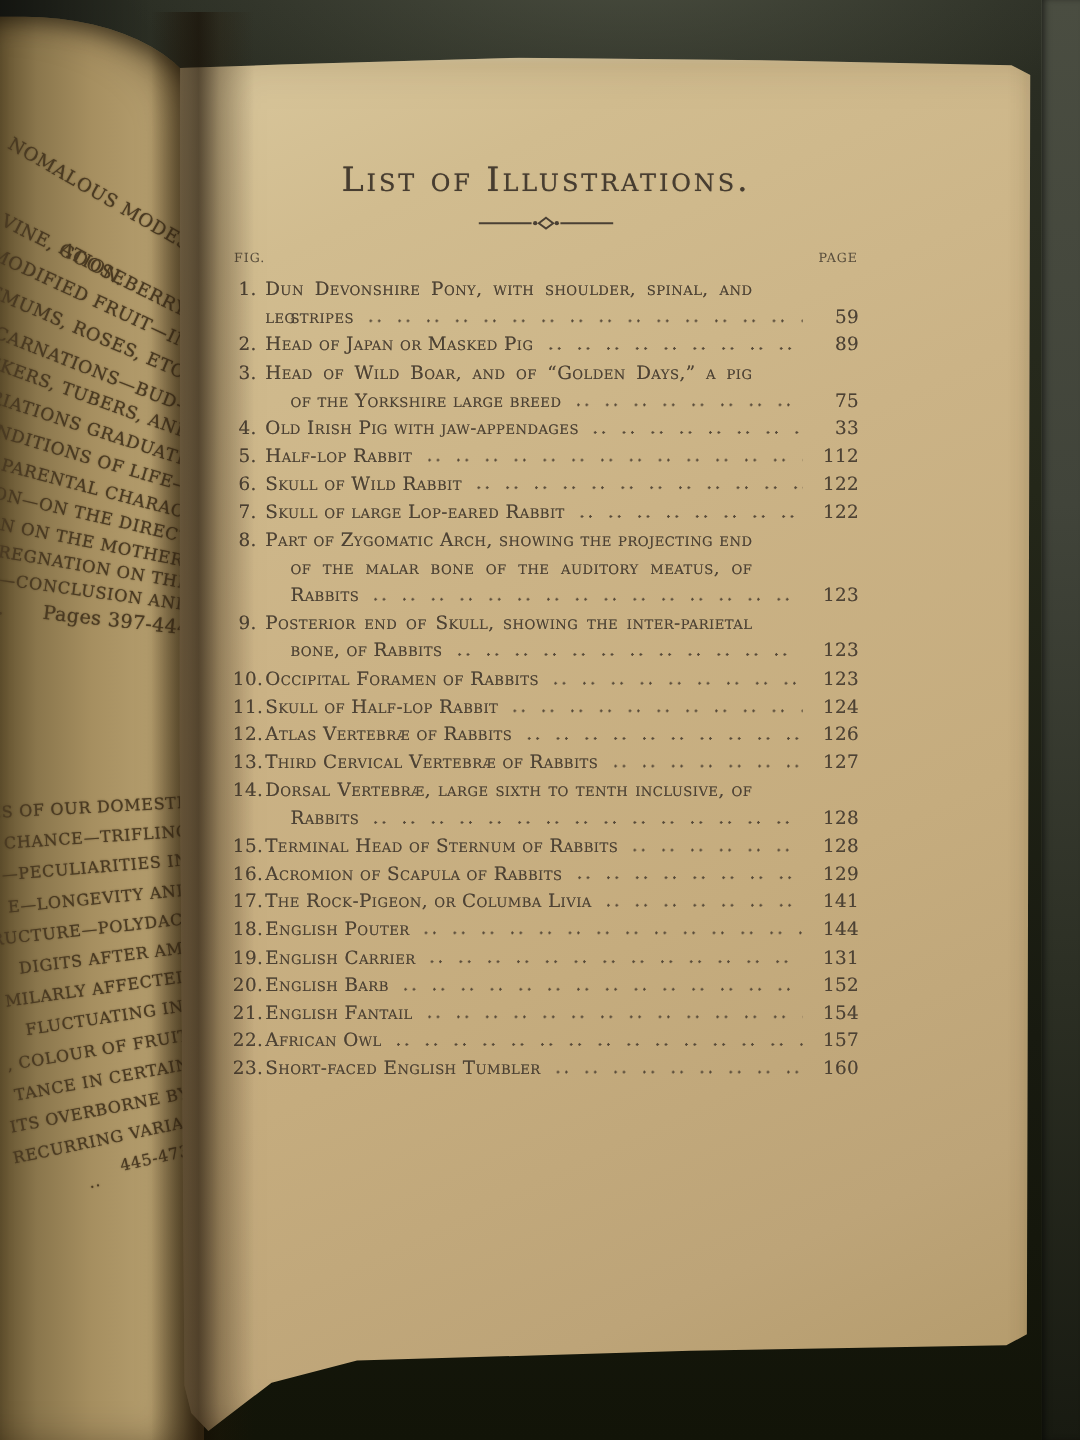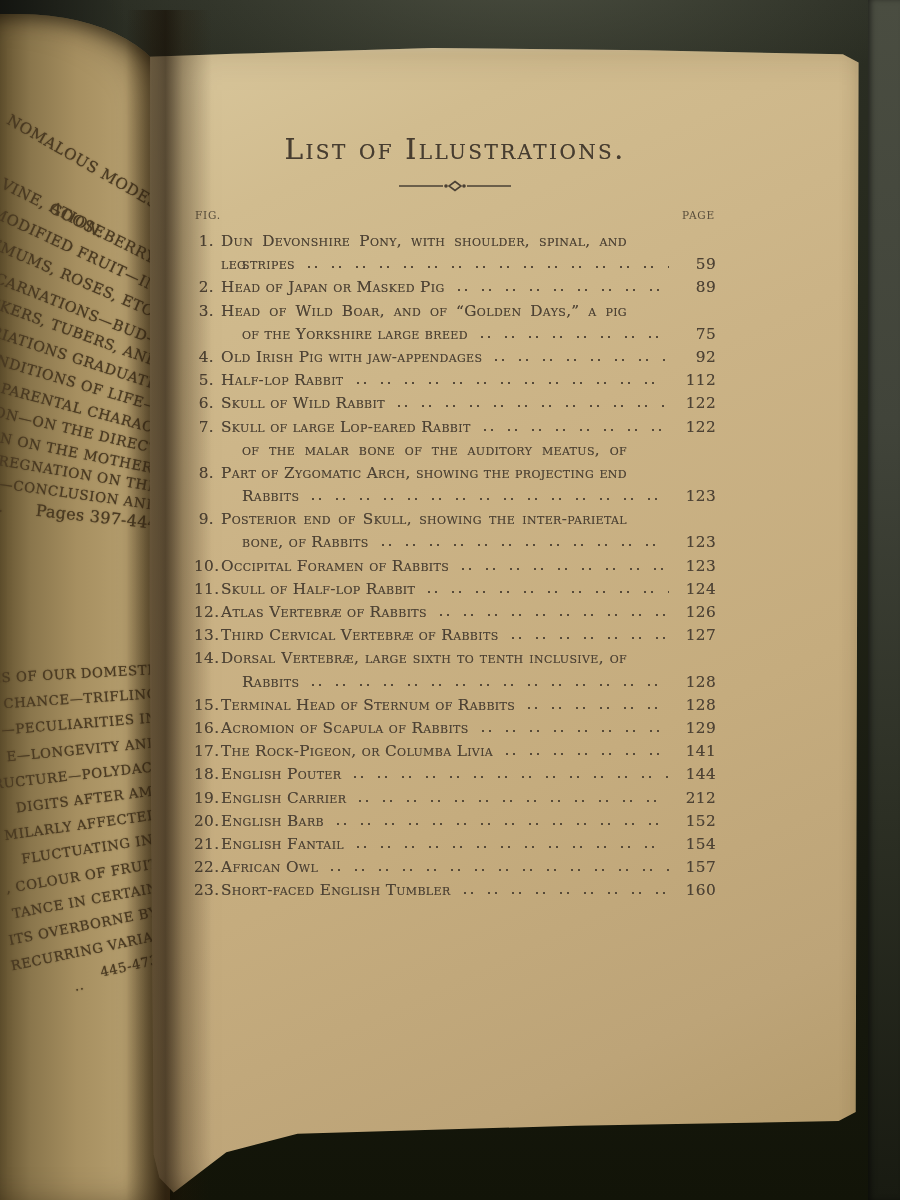--- a/index.html
+++ b/index.html
@@ -136,52 +136,52 @@
           <div class="entry-row">
     <span class="num"></span>
     <span class="etext cont">of the Yorkshire large breed</span>
     <span class="leader"></span>
     <span class="pnum">75</span>
   </div>
           <div class="entry-row">
     <span class="num">4.</span>
     <span class="etext">Old Irish Pig with jaw-appendages</span>
     <span class="leader"></span>
-    <span class="pnum">92</span>
+    <span class="pnum">33</span>
   </div>
           <div class="entry-row">
     <span class="num">5.</span>
     <span class="etext">Half-lop Rabbit</span>
     <span class="leader"></span>
     <span class="pnum">112</span>
   </div>
           <div class="entry-row">
     <span class="num">6.</span>
     <span class="etext">Skull of Wild Rabbit</span>
     <span class="leader"></span>
     <span class="pnum">122</span>
   </div>
           <div class="entry-row">
     <span class="num">7.</span>
     <span class="etext">Skull of large Lop-eared Rabbit</span>
     <span class="leader"></span>
     <span class="pnum">122</span>
   </div>
           <div class="entry-row">
-    <span class="num"></span>
-    <span class="etext cont fill">of the malar bone of the auditory meatus, of</span>
-
-  </div>
-          <div class="entry-row">
     <span class="num">8.</span>
     <span class="etext fill">Part of Zygomatic Arch, showing the projecting end</span>
 
   </div>
           <div class="entry-row">
     <span class="num"></span>
+    <span class="etext cont fill">of the malar bone of the auditory meatus, of</span>
+
+  </div>
+          <div class="entry-row">
+    <span class="num"></span>
     <span class="etext cont">Rabbits</span>
     <span class="leader"></span>
     <span class="pnum">123</span>
   </div>
           <div class="entry-row">
     <span class="num">9.</span>
     <span class="etext fill">Posterior end of Skull, showing the inter-parietal</span>
 
   </div>
           <div class="entry-row">
@@ -246,21 +246,21 @@
           <div class="entry-row">
     <span class="num">18.</span>
     <span class="etext">English Pouter</span>
     <span class="leader"></span>
     <span class="pnum">144</span>
   </div>
           <div class="entry-row">
     <span class="num">19.</span>
     <span class="etext">English Carrier</span>
     <span class="leader"></span>
-    <span class="pnum">212</span>
+    <span class="pnum">131</span>
   </div>
           <div class="entry-row">
     <span class="num">20.</span>
     <span class="etext">English Barb</span>
     <span class="leader"></span>
     <span class="pnum">152</span>
   </div>
           <div class="entry-row">
     <span class="num">21.</span>
     <span class="etext">English Fantail</span>

